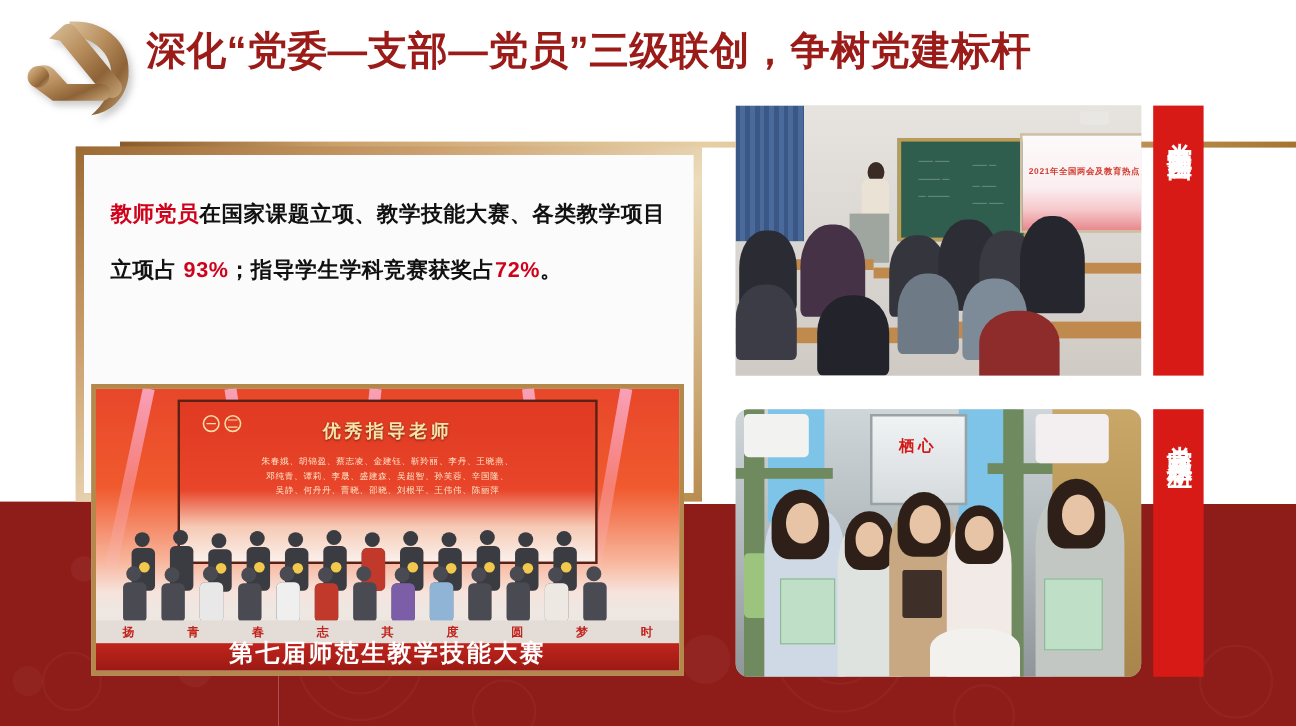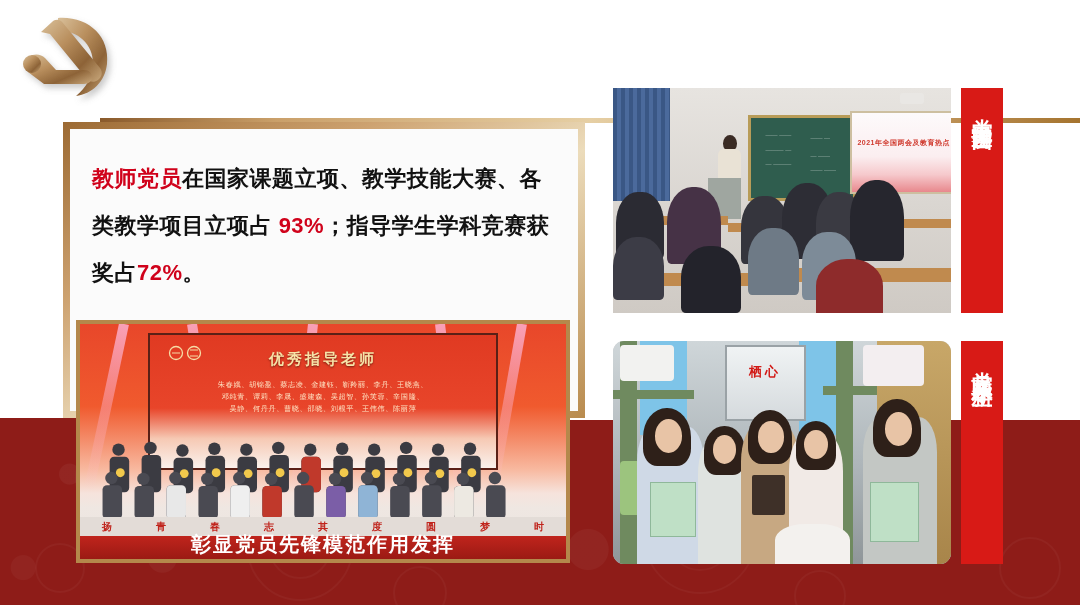--- a/index.html
+++ b/index.html
@@ -60,21 +60,21 @@
       linear-gradient(150deg,#8a5a2b,#d9b customs 0%,#cda270 30%,#e9d6b2 55%,#b98b4e 100%) border-box;
     background-image:
       linear-gradient(#fbfbfb,#fbfbfb),
       linear-gradient(150deg,#9c6a33 0%,#cda270 30%,#ecdcbb 55%,#b98b4e 100%);
     background-origin:border-box;
     background-clip:padding-box,border-box;
     box-sizing:border-box;
   }
   .card-text{
     position:absolute;left:92px;top:155px;width:470px;
-    font-size:22px;font-weight:bold;color:#111;line-height:47px;
+    font-size:18px;font-weight:bold;color:#111;line-height:47px;
     letter-spacing:.5px;
   }
   .hl-red{color:#d0021b;}
   .hl-red-b{color:#d0021b;font-weight:bold;}
 
   
   .ph{position:absolute;overflow:hidden;background:#ccc;}
   .photo-award{
     left:76px;top:320px;width:494px;height:243px;
     border:4px solid #b4884b;box-sizing:border-box;
@@ -209,20 +209,21 @@
       <path d="M44 12 C74 10 96 30 93 58 C91 76 78 88 62 90 C72 82 79 70 79 57
                C79 38 64 25 44 24 Z"></path>
       <path d="M27 26 L38 16 C41 13 46 13 49 17 L86 62 C89 66 88 71 84 74
                C80 77 75 76 72 72 L36 28 Z"></path>
       <path d="M14 66 C10 62 10 55 15 51 C20 47 27 48 31 52 L42 64 L70 64
                C75 64 78 67 78 71 C78 75 75 78 70 78 L30 78 Z"></path>
       <circle cx="18" cy="58" r="9"></circle>
     </g>
   </svg>
 
+  <div class="title-main">深化“党委—支部—党员”三级联创，争树党建标杆</div>
   <div class="gold-rule"></div>
 
   <div class="card"></div>
   <div class="card-text">
     <span class="hl-red">教师党员</span><span>在国家课题立项、教学技</span><span>能大赛、各类教学项目立项占 </span><span class="hl-red-b">93%</span><span>；</span><span>指导学生学科竞赛获奖占</span><span class="hl-red-b">72%</span><span>。</span>
   </div>
 
   <div class="ph photo-award">
     <div class="aw-stage"></div>
 
@@ -333,21 +334,21 @@
       <span>青</span>
       <span>春</span>
       <span>志</span>
       <span>其</span>
       <span>度</span>
       <span>圆</span>
       <span>梦</span>
       <span>时</span>
     </div>
     <div class="aw-banner"></div>
-    <div class="aw-bantext">彰显党员先锋模范作用发挥</div>
+    <div class="aw-bantext">第七届师范生教学技能大赛</div>
   </div>
 
   <div class="ph photo-class">
     <div class="cl-wall"></div>
     <div class="cl-window"></div>
     <div class="cl-curtain"></div>
     <div class="cl-cam"></div>
 
     <div class="cl-board">
       <div class="cl-chalk" style="left:14%;top:18%;">—— ——</div>

